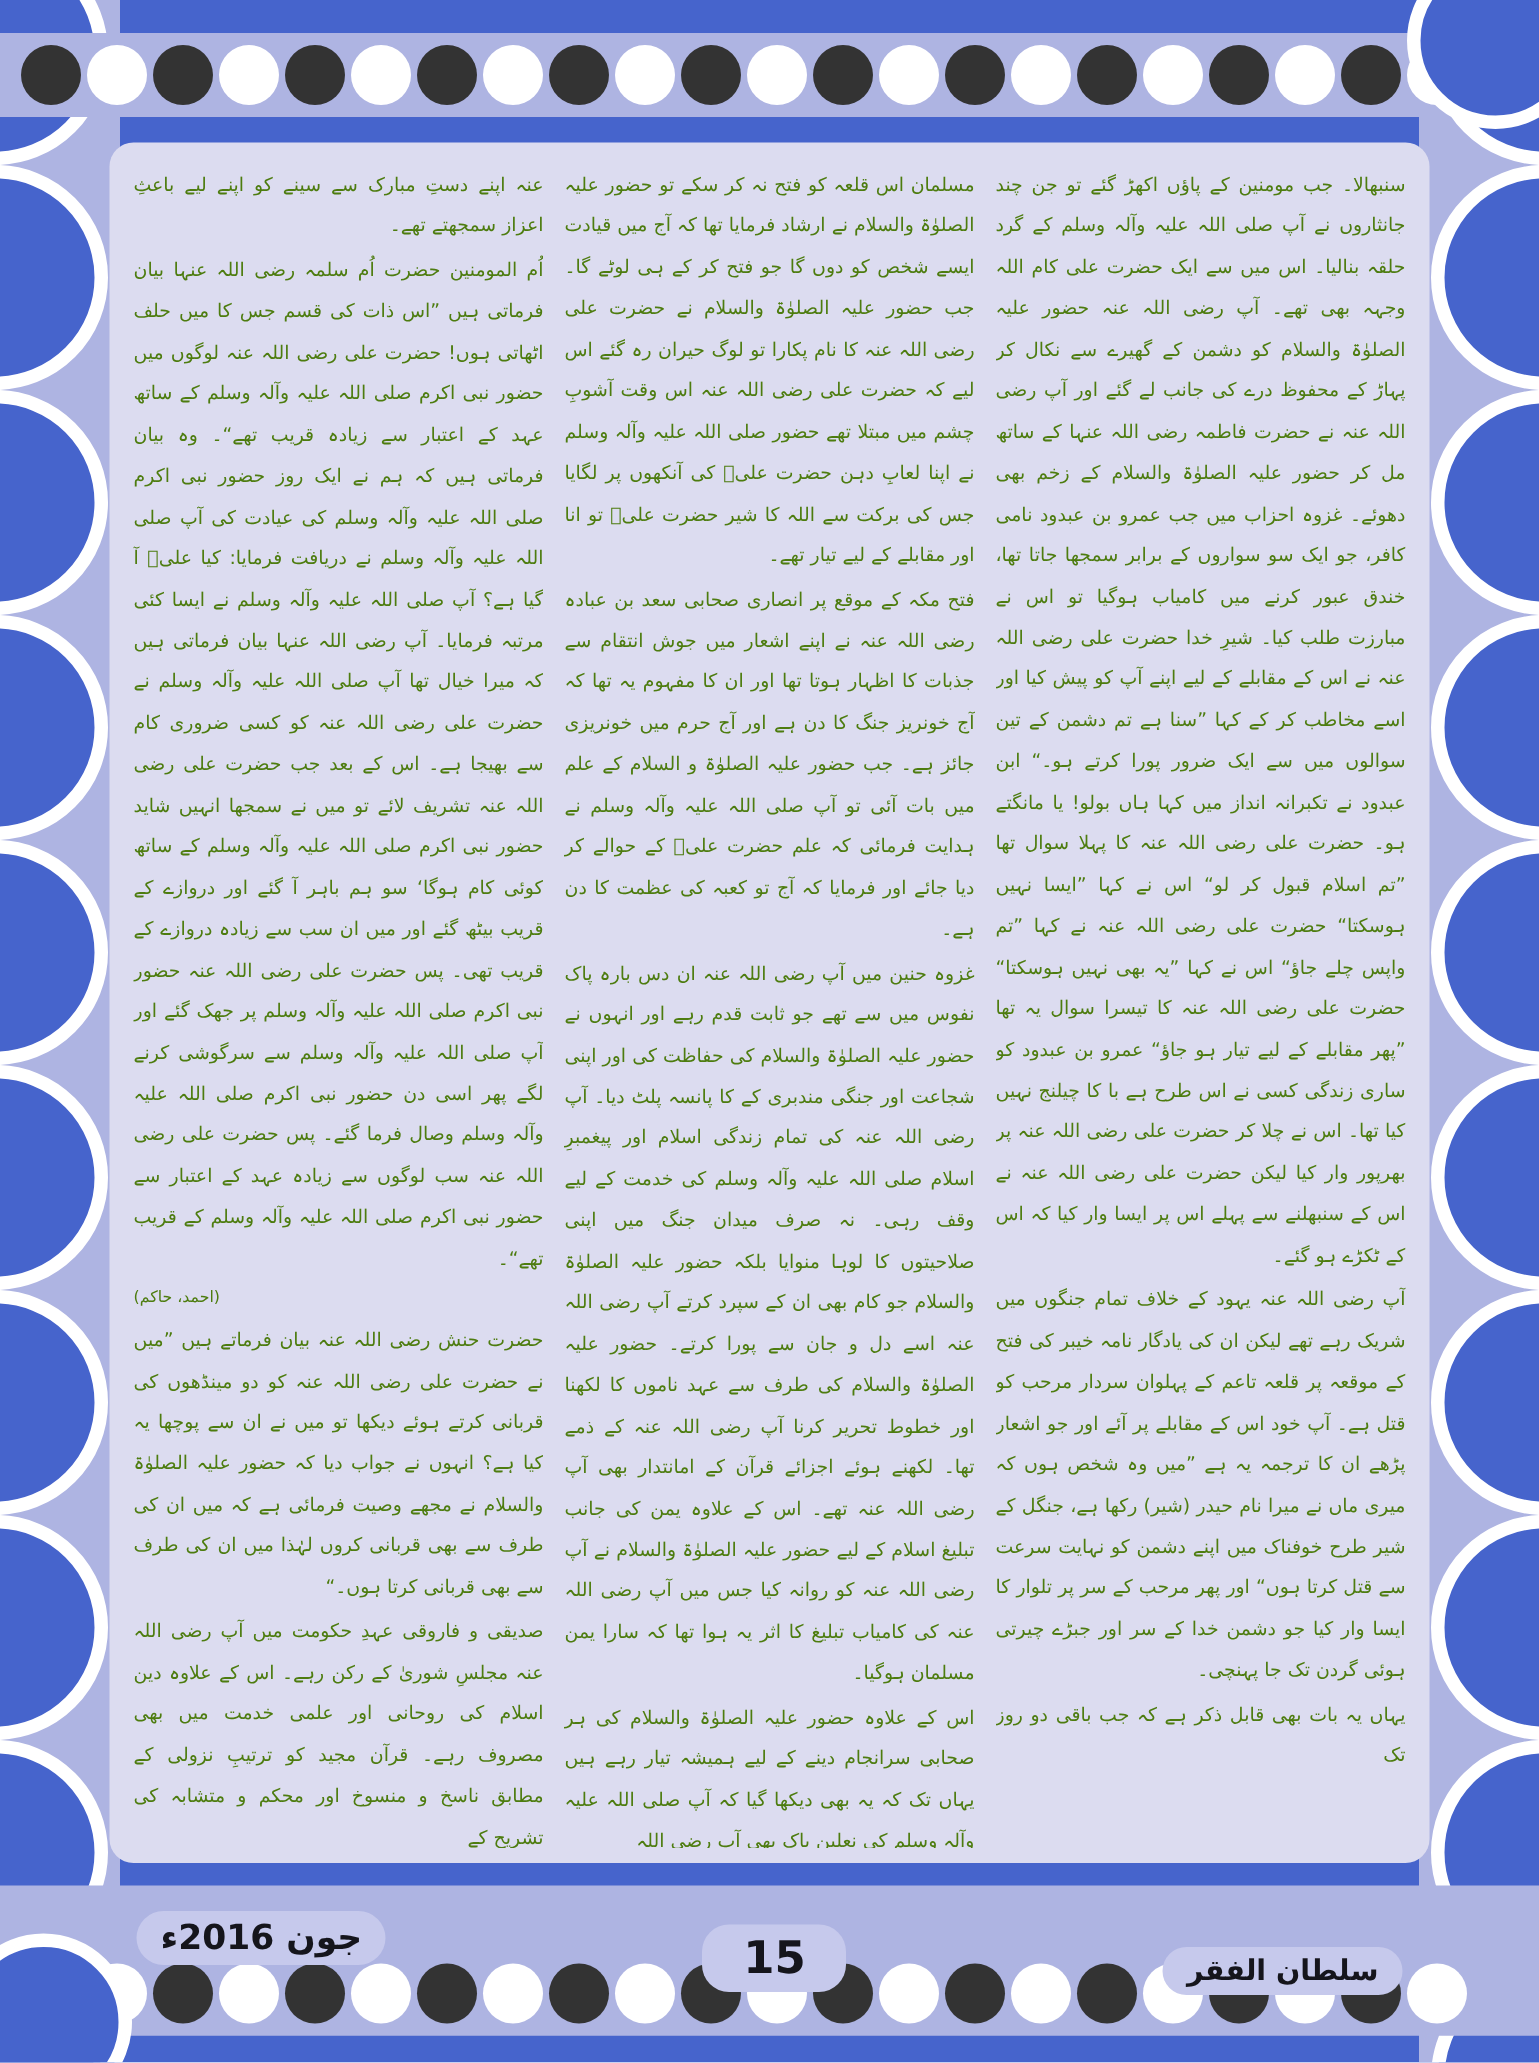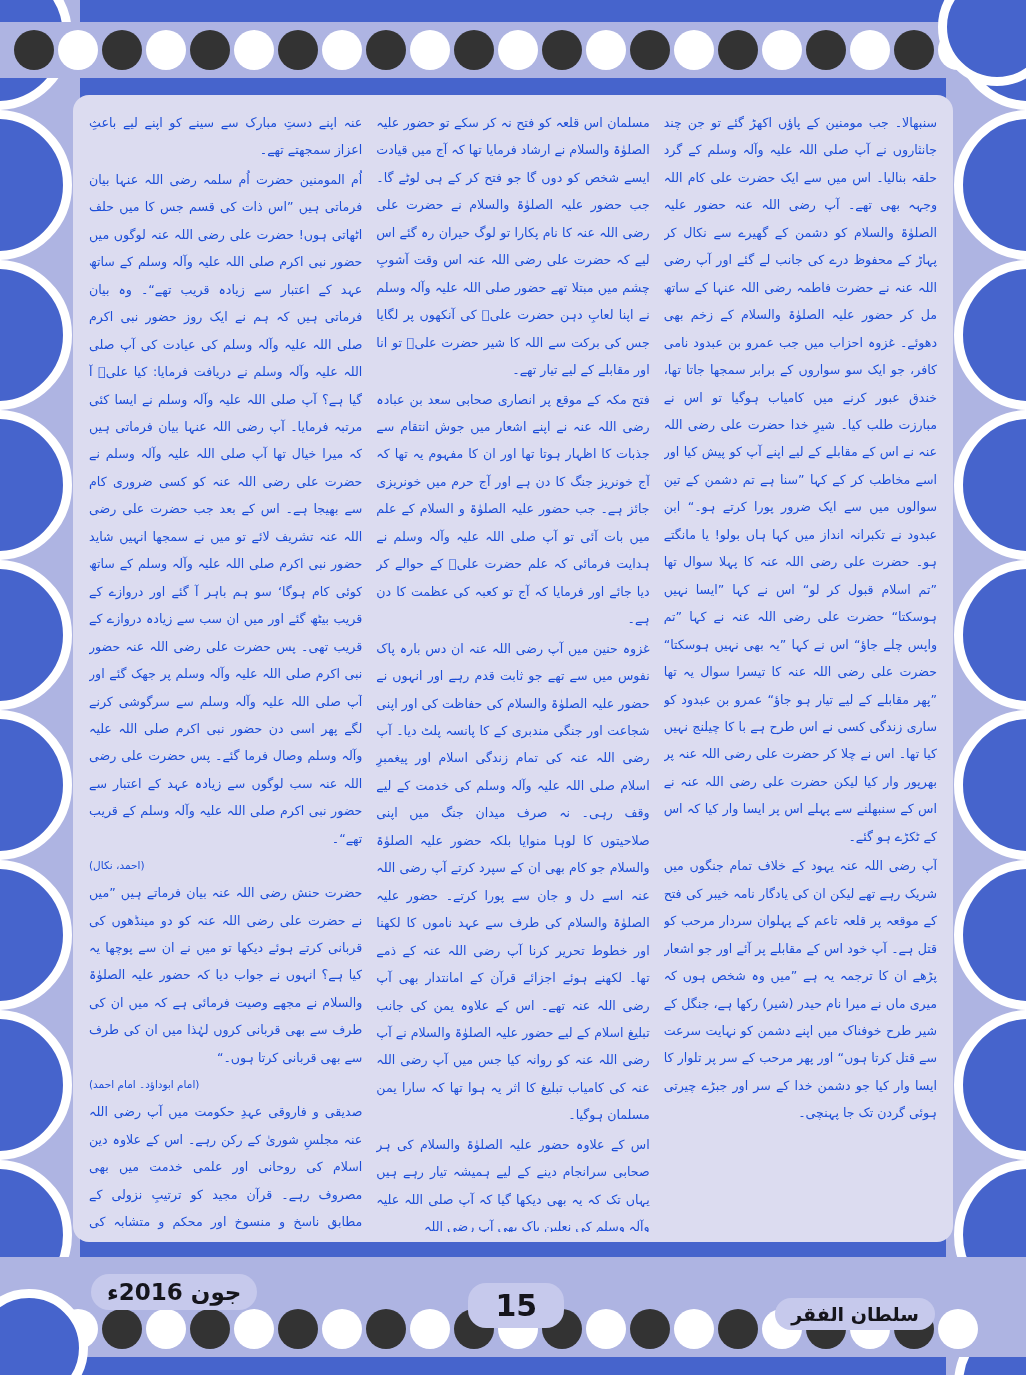--- a/index.html
+++ b/index.html
@@ -114,21 +114,21 @@
     padding: 14px 16px 10px 16px;
     box-sizing: border-box;
     gap: 14px;
   }
 
   .column {
     flex: 1 1 0;
     min-width: 0;
     direction: rtl;
     text-align: justify;
-    color: #1d4ed8;
+    color: #4d7c0f;
     font-family: "DejaVu Sans", "Liberation Sans", sans-serif;
     font-size: 12.6px;
     line-height: 2.18;
     overflow: hidden;
   }
 
   .para {
     margin: 0 0 2px 0;
     text-align: justify;
     text-align-last: right;
@@ -265,33 +265,33 @@
       <div class="dot light"></div>
     </div>
 
   <div class="corner-circle tr"></div>
   <div class="corner-circle bl"></div>
 
   <div class="article-panel">
     <div class="column" id="col-right">
         <p class="para">سنبھالا۔ جب مومنین کے پاؤں اکھڑ گئے تو جن چند جانثاروں نے آپ صلی اللہ علیہ وآلہ وسلم کے گرد حلقہ بنالیا۔ اس میں سے ایک حضرت علی کام اللہ وجہہ بھی تھے۔ آپ رضی اللہ عنہ حضور علیہ الصلوٰۃ والسلام کو دشمن کے گھیرے سے نکال کر پہاڑ کے محفوظ درے کی جانب لے گئے اور آپ رضی اللہ عنہ نے حضرت فاطمہ رضی اللہ عنہا کے ساتھ مل کر حضور علیہ الصلوٰۃ والسلام کے زخم بھی دھوئے۔ غزوہ احزاب میں جب عمرو بن عبدود نامی کافر، جو ایک سو سواروں کے برابر سمجھا جاتا تھا، خندق عبور کرنے میں کامیاب ہوگیا تو اس نے مبارزت طلب کیا۔ شیرِ خدا حضرت علی رضی اللہ عنہ نے اس کے مقابلے کے لیے اپنے آپ کو پیش کیا اور اسے مخاطب کر کے کہا ”سنا ہے تم دشمن کے تین سوالوں میں سے ایک ضرور پورا کرتے ہو۔“ ابن عبدود نے تکبرانہ انداز میں کہا ہاں بولو! یا مانگتے ہو۔ حضرت علی رضی اللہ عنہ کا پہلا سوال تھا ”تم اسلام قبول کر لو“ اس نے کہا ”ایسا نہیں ہوسکتا“ حضرت علی رضی اللہ عنہ نے کہا ”تم واپس چلے جاؤ“ اس نے کہا ”یہ بھی نہیں ہوسکتا“ حضرت علی رضی اللہ عنہ کا تیسرا سوال یہ تھا ”پھر مقابلے کے لیے تیار ہو جاؤ“ عمرو بن عبدود کو ساری زندگی کسی نے اس طرح ہے با کا چیلنج نہیں کیا تھا۔ اس نے چلا کر حضرت علی رضی اللہ عنہ پر بھرپور وار کیا لیکن حضرت علی رضی اللہ عنہ نے اس کے سنبھلنے سے پہلے اس پر ایسا وار کیا کہ اس کے ٹکڑے ہو گئے۔</p>
         <p class="para">آپ رضی اللہ عنہ یہود کے خلاف تمام جنگوں میں شریک رہے تھے لیکن ان کی یادگار نامہ خیبر کی فتح کے موقعہ پر قلعہ تاعم کے پہلوان سردار مرحب کو قتل ہے۔ آپ خود اس کے مقابلے پر آئے اور جو اشعار پڑھے ان کا ترجمہ یہ ہے ”میں وہ شخص ہوں کہ میری ماں نے میرا نام حیدر (شیر) رکھا ہے، جنگل کے شیر طرح خوفناک میں اپنے دشمن کو نہایت سرعت سے قتل کرتا ہوں“ اور پھر مرحب کے سر پر تلوار کا ایسا وار کیا جو دشمن خدا کے سر اور جبڑے چیرتی ہوئی گردن تک جا پہنچی۔</p>
+        <p class="para">یہاں یہ بات بھی قابل ذکر ہے کہ جب باقی دو روز تک</p>
       </div>
     <div class="column" id="col-middle">
         <p class="para">مسلمان اس قلعہ کو فتح نہ کر سکے تو حضور علیہ الصلوٰۃ والسلام نے ارشاد فرمایا تھا کہ آج میں قیادت ایسے شخص کو دوں گا جو فتح کر کے ہی لوٹے گا۔ جب حضور علیہ الصلوٰۃ والسلام نے حضرت علی رضی اللہ عنہ کا نام پکارا تو لوگ حیران رہ گئے اس لیے کہ حضرت علی رضی اللہ عنہ اس وقت آشوبِ چشم میں مبتلا تھے حضور صلی اللہ علیہ وآلہ وسلم نے اپنا لعابِ دہن حضرت علیؓ کی آنکھوں پر لگایا جس کی برکت سے اللہ کا شیر حضرت علیؓ تو انا اور مقابلے کے لیے تیار تھے۔</p>
         <p class="para">فتح مکہ کے موقع پر انصاری صحابی سعد بن عبادہ رضی اللہ عنہ نے اپنے اشعار میں جوش انتقام سے جذبات کا اظہار ہوتا تھا اور ان کا مفہوم یہ تھا کہ آج خونریز جنگ کا دن ہے اور آج حرم میں خونریزی جائز ہے۔ جب حضور علیہ الصلوٰۃ و السلام کے علم میں بات آئی تو آپ صلی اللہ علیہ وآلہ وسلم نے ہدایت فرمائی کہ علم حضرت علیؓ کے حوالے کر دیا جائے اور فرمایا کہ آج تو کعبہ کی عظمت کا دن ہے۔</p>
         <p class="para">غزوہ حنین میں آپ رضی اللہ عنہ ان دس بارہ پاک نفوس میں سے تھے جو ثابت قدم رہے اور انہوں نے حضور علیہ الصلوٰۃ والسلام کی حفاظت کی اور اپنی شجاعت اور جنگی مندبری کے کا پانسہ پلٹ دیا۔ آپ رضی اللہ عنہ کی تمام زندگی اسلام اور پیغمبرِ اسلام صلی اللہ علیہ وآلہ وسلم کی خدمت کے لیے وقف رہی۔ نہ صرف میدان جنگ میں اپنی صلاحیتوں کا لوہا منوایا بلکہ حضور علیہ الصلوٰۃ والسلام جو کام بھی ان کے سپرد کرتے آپ رضی اللہ عنہ اسے دل و جان سے پورا کرتے۔ حضور علیہ الصلوٰۃ والسلام کی طرف سے عہد ناموں کا لکھنا اور خطوط تحریر کرنا آپ رضی اللہ عنہ کے ذمے تھا۔ لکھنے ہوئے اجزائے قرآن کے امانتدار بھی آپ رضی اللہ عنہ تھے۔ اس کے علاوہ یمن کی جانب تبلیغ اسلام کے لیے حضور علیہ الصلوٰۃ والسلام نے آپ رضی اللہ عنہ کو روانہ کیا جس میں آپ رضی اللہ عنہ کی کامیاب تبلیغ کا اثر یہ ہوا تھا کہ سارا یمن مسلمان ہوگیا۔</p>
         <p class="para">اس کے علاوہ حضور علیہ الصلوٰۃ والسلام کی ہر صحابی سرانجام دینے کے لیے ہمیشہ تیار رہے ہیں یہاں تک کہ یہ بھی دیکھا گیا کہ آپ صلی اللہ علیہ وآلہ وسلم کی نعلین پاک بھی آپ رضی اللہ</p>
       </div>
     <div class="column" id="col-left">
         <p class="para">عنہ اپنے دستِ مبارک سے سینے کو اپنے لیے باعثِ اعزاز سمجھتے تھے۔</p>
         <p class="para">اُم المومنین حضرت اُم سلمہ رضی اللہ عنہا بیان فرماتی ہیں ”اس ذات کی قسم جس کا میں حلف اٹھاتی ہوں! حضرت علی رضی اللہ عنہ لوگوں میں حضور نبی اکرم صلی اللہ علیہ وآلہ وسلم کے ساتھ عہد کے اعتبار سے زیادہ قریب تھے“۔ وہ بیان فرماتی ہیں کہ ہم نے ایک روز حضور نبی اکرم صلی اللہ علیہ وآلہ وسلم کی عیادت کی آپ صلی اللہ علیہ وآلہ وسلم نے دریافت فرمایا: کیا علیؓ آ گیا ہے؟ آپ صلی اللہ علیہ وآلہ وسلم نے ایسا کئی مرتبہ فرمایا۔ آپ رضی اللہ عنہا بیان فرماتی ہیں کہ میرا خیال تھا آپ صلی اللہ علیہ وآلہ وسلم نے حضرت علی رضی اللہ عنہ کو کسی ضروری کام سے بھیجا ہے۔ اس کے بعد جب حضرت علی رضی اللہ عنہ تشریف لائے تو میں نے سمجھا انہیں شاید حضور نبی اکرم صلی اللہ علیہ وآلہ وسلم کے ساتھ کوئی کام ہوگا‘ سو ہم باہر آ گئے اور دروازے کے قریب بیٹھ گئے اور میں ان سب سے زیادہ دروازے کے قریب تھی۔ پس حضرت علی رضی اللہ عنہ حضور نبی اکرم صلی اللہ علیہ وآلہ وسلم پر جھک گئے اور آپ صلی اللہ علیہ وآلہ وسلم سے سرگوشی کرنے لگے پھر اسی دن حضور نبی اکرم صلی اللہ علیہ وآلہ وسلم وصال فرما گئے۔ پس حضرت علی رضی اللہ عنہ سب لوگوں سے زیادہ عہد کے اعتبار سے حضور نبی اکرم صلی اللہ علیہ وآلہ وسلم کے قریب تھے“۔</p>
-        <p class="citation">(احمد، نکال)</p>
+        <p class="citation">(احمد، حاکم)</p>
         <p class="para">حضرت حنش رضی اللہ عنہ بیان فرماتے ہیں ”میں نے حضرت علی رضی اللہ عنہ کو دو مینڈھوں کی قربانی کرتے ہوئے دیکھا تو میں نے ان سے پوچھا یہ کیا ہے؟ انہوں نے جواب دیا کہ حضور علیہ الصلوٰۃ والسلام نے مجھے وصیت فرمائی ہے کہ میں ان کی طرف سے بھی قربانی کروں لہٰذا میں ان کی طرف سے بھی قربانی کرتا ہوں۔“</p>
-        <p class="citation">(امام ابوداؤد۔ امام احمد)</p>
         <p class="para">صدیقی و فاروقی عہدِ حکومت میں آپ رضی اللہ عنہ مجلسِ شوریٰ کے رکن رہے۔ اس کے علاوہ دین اسلام کی روحانی اور علمی خدمت میں بھی مصروف رہے۔ قرآن مجید کو ترتیبِ نزولی کے مطابق ناسخ و منسوخ اور محکم و متشابہ کی تشریح کے</p>
       </div>
   </div>
 
   <div class="footer">
     <div class="pill date">جون 2016ء</div>
     <div class="pill pagenum">15</div>
     <div class="pill logo">سلطان الفقر</div>
   </div>
 

